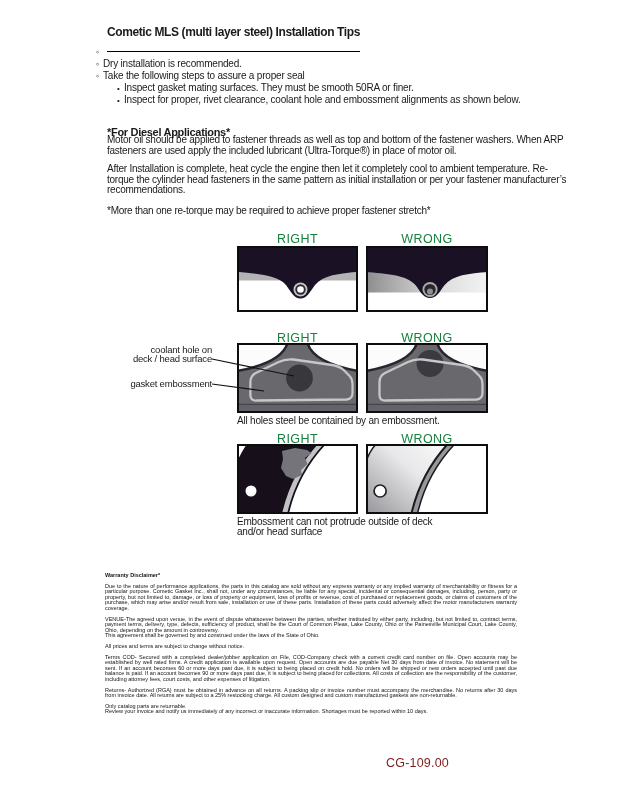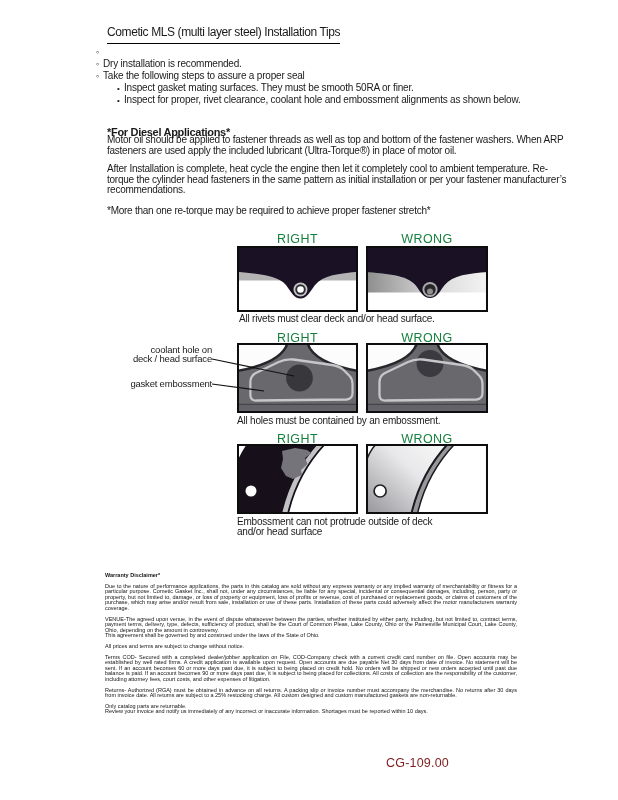--- a/index.html
+++ b/index.html
@@ -2,22 +2,22 @@
 <html><head>
 <meta charset="utf-8">
 <style>
   html,body{margin:0;padding:0;background:#ffffff;}
   .page{
     position:relative;width:618px;height:800px;background:#ffffff;overflow:hidden;
     font-family:"Liberation Sans", sans-serif;color:#1a1a1a;
   }
   .abs{position:absolute;}
   .title{
-    left:107px;top:25px;font-size:12px;font-weight:normal;letter-spacing:-0.4px;
-    border-bottom:1.5px solid #000;padding-bottom:4px;white-space:nowrap;
+    left:107px;top:25px;font-size:12px;font-weight:bold;letter-spacing:-0.4px;
+    border-bottom:1.5px solid #000;padding-bottom:12px;white-space:nowrap;
   }
   .bullets{left:96px;top:47px;font-size:10px;line-height:11px;letter-spacing:-0.2px;white-space:nowrap;}
   .brow{display:flex;align-items:baseline;}
   .brow.sub{margin-left:21px;}
   .mk{width:7px;flex:0 0 7px;font-size:9px;}
   .brow.sub .mk{font-size:8px;}
   .h2{left:107px;top:118px;font-size:11px;font-weight:bold;letter-spacing:-0.3px;margin-top:8px;}
   .para{left:107px;width:465px;font-size:10px;line-height:10.6px;letter-spacing:-0.25px;}
   .p1{top:135px;}
   .p2{top:164px;}
@@ -88,21 +88,20 @@
     </defs>
     <rect width="121" height="66" fill="#ffffff"></rect>
     <rect x="2" y="21" width="117" height="25.5" fill="url(#gw1)"></rect>
     <path d="M0,0 H121 V26 C102,27.5 86,29 78,39 C72,47 70,52 63.5,52 C57,52 55,47 49,39 C41,29 19,27.5 0,26 Z" fill="#1a1124"></path>
     <circle cx="63.5" cy="43.5" r="7.5" fill="#aaaaaa"></circle>
     <circle cx="63.5" cy="43.5" r="5.6" fill="#26262b"></circle>
     <circle cx="63.5" cy="45.5" r="3" fill="#8f8f8f"></circle>
     <rect x="1" y="1" width="119" height="64" fill="none" stroke="#0d0d0d" stroke-width="2"></rect>
   </svg>
 
-  <div class="abs caption" style="left:239px;top:313.5px;">All rivets must clear deck and/or head surface.</div>
 
   <div class="abs dlabel" style="left:237px;top:330.5px;width:121px;">RIGHT</div>
   <div class="abs dlabel" style="left:366px;top:330.5px;width:122px;">WRONG</div>
 
   <div class="abs sidelabel" style="top:345px;white-space:pre-line;">coolant hole on
 deck / head surface</div>
   <div class="abs sidelabel" style="top:378.5px;">gasket embossment</div>
 
   <svg class="abs panel" style="left:237px;top:343px;" width="121" height="70" viewBox="0 0 122 70" preserveAspectRatio="none">
     <rect width="122" height="70" fill="#68686d"></rect>
@@ -128,21 +127,21 @@
     <line x1="0" y1="61.5" x2="122" y2="61.5" stroke="#44444a" stroke-width="1.3"></line>
     <rect x="0" y="62" width="122" height="8" fill="#626268"></rect>
     <rect x="1" y="1" width="120" height="68" fill="none" stroke="#0d0d0d" stroke-width="2"></rect>
   </svg>
 
   <svg class="abs" style="left:128px;top:342px;" width="180" height="58" viewBox="0 0 180 58">
     <line x1="84" y1="17" x2="166" y2="34" stroke="#111111" stroke-width="1.1"></line>
     <line x1="84" y1="42" x2="136" y2="49" stroke="#111111" stroke-width="1.1"></line>
   </svg>
 
-  <div class="abs caption" style="left:237px;top:415.5px;">All holes must be contained by an embossment.</div>
+  <div class="abs caption" style="left:237px;top:415.5px;">All holes steel be contained by an embossment.</div>
 
   <div class="abs dlabel" style="left:237px;top:431.5px;width:121px;">RIGHT</div>
   <div class="abs dlabel" style="left:366px;top:431.5px;width:122px;">WRONG</div>
 
   <svg class="abs panel" style="left:237px;top:444px;" width="121" height="70" viewBox="0 0 121 70" preserveAspectRatio="none">
     <rect width="121" height="70" fill="#ffffff"></rect>
     <path d="M10,0 L88,0 Q60,30 51,70 L0,70 L0,18 Q5,7 10,0 Z" fill="#c2c2c4"></path>
     <path d="M10,0 L81,0 Q54,30 45,70 L0,70 L0,18 Q5,7 10,0 Z" fill="#17101b"></path>
     <path d="M88,0 Q60,30 51,70" stroke="#17101b" stroke-width="1.8" fill="none"></path>
     <path d="M45,7 L58,4 L70,6 L74.5,9 L68,14 L70.5,20 L64,26 L65,31 L56,35 L49,32 L44,24 L46,15 Z" fill="#74747a"></path>

